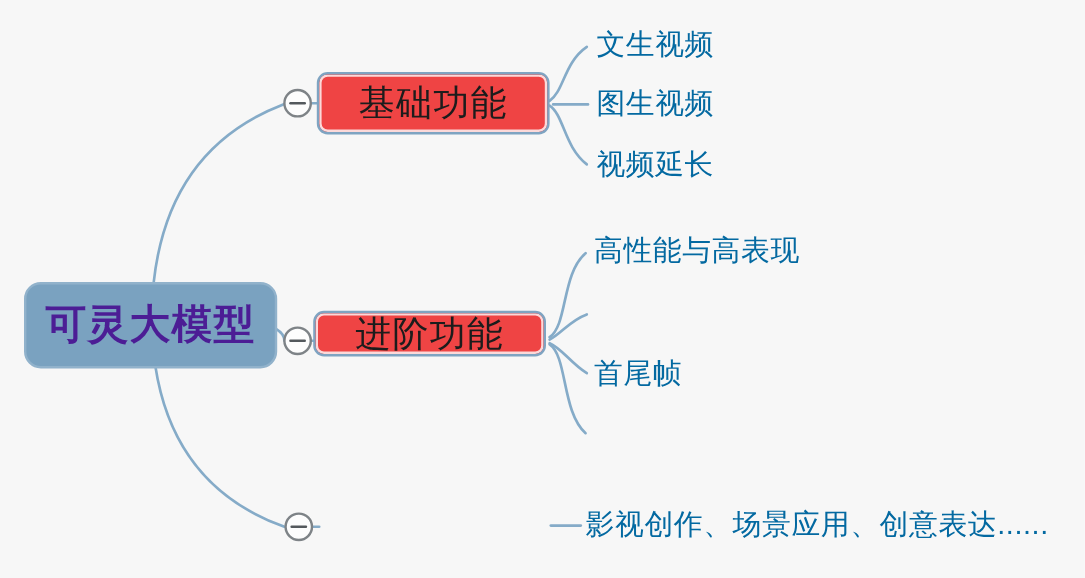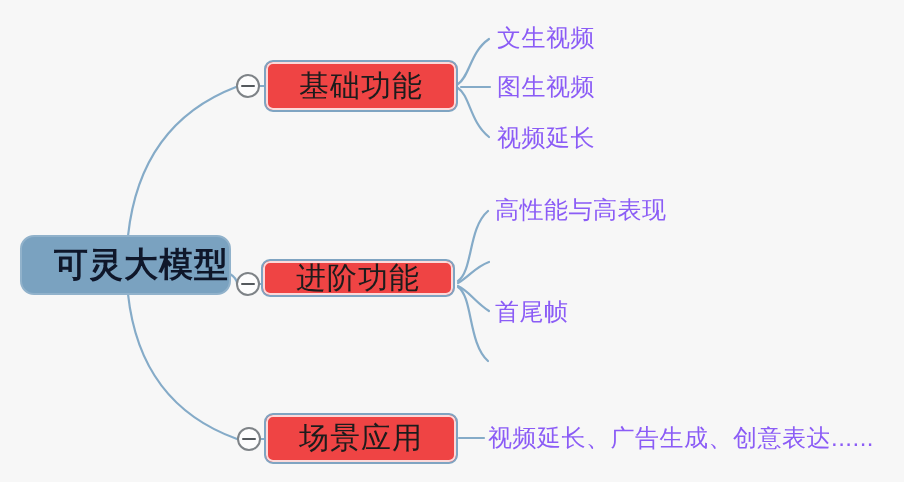--- a/index.html
+++ b/index.html
@@ -22,29 +22,29 @@
   }
   .connector {
     fill: none;
     stroke: #85ABC8;
     stroke-width: 2.2;
     stroke-linecap: round;
   }
   .root-node {
     position: absolute;
     left: 20px; top: 235px;
-    width: 211px; height: 60px;
+    width: 211px; height: 72px;
     background: #7AA2C0;
     border: 2px solid #91B2CB;
     border-radius: 14px;
     box-sizing: border-box;
     display: flex;
     align-items: center;
-    justify-content: flex-end;
-    color: #0f172a;
+    justify-content: center;
+    color: #4c1d95;
     font-size: 34px;
     font-weight: 600;
     letter-spacing: 1px;
     cursor: default;
   }
   .branch-node {
     position: absolute;
     width: 194px;
     background: #ef4444;
     border: 2px solid #7FA4C2;
@@ -81,21 +81,21 @@
     background: #54595D;
     border-radius: 1px;
   }
   #collapse-1 { left: 236px; top: 74px; }
   #collapse-2 { left: 236px; top: 272px; }
   #collapse-3 { left: 237px; top: 427px; }
 
   .leaf {
     position: absolute;
     transform: translateY(-50%);
-    color: #8b5cf6;
+    color: #0369a1;
     font-size: 24px;
     line-height: 30px;
     white-space: nowrap;
     letter-spacing: 0.5px;
     cursor: default;
   }
   .b1 { left: 497px; }
   .b2 { left: 495px; }
   .b3 { left: 488px; }
   #leaf-1-0 { top: 38px; }
@@ -147,26 +147,23 @@
   <div id="collapse-3" class="collapse-btn">
     <span class="minus-bar"></span>
   </div>
 
   <div id="branch-1" class="branch-node">
     <span>基础功能</span>
   </div>
   <div id="branch-2" class="branch-node">
     <span>进阶功能</span>
   </div>
-  <div id="branch-3" class="branch-node">
-    <span>场景应用</span>
-  </div>
 
   <div id="leaf-1-0" class="leaf b1">文生视频</div>
   <div id="leaf-1-1" class="leaf b1">图生视频</div>
   <div id="leaf-2-0" class="leaf b2">高性能与高表现</div>
 
   <div id="leaf-1-2" class="leaf b1">视频延长</div>
   <div id="leaf-2-2" class="leaf b2">首尾帧</div>
 
-  <div id="leaf-3-0" class="leaf b3">视频延长、广告生成、创意表达......</div>
+  <div id="leaf-3-0" class="leaf b3">影视创作、场景应用、创意表达......</div>
 
 </div>
 
 </body></html>

